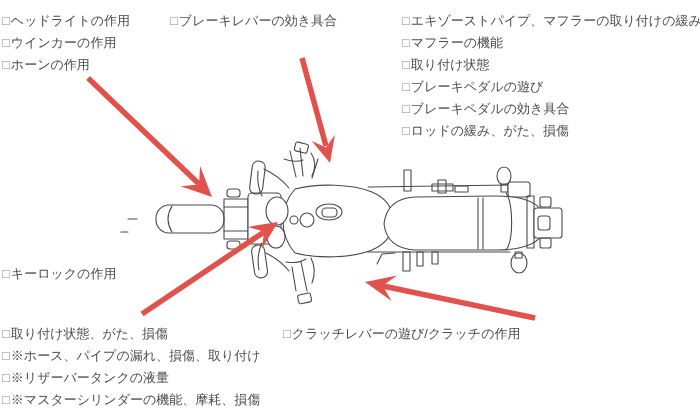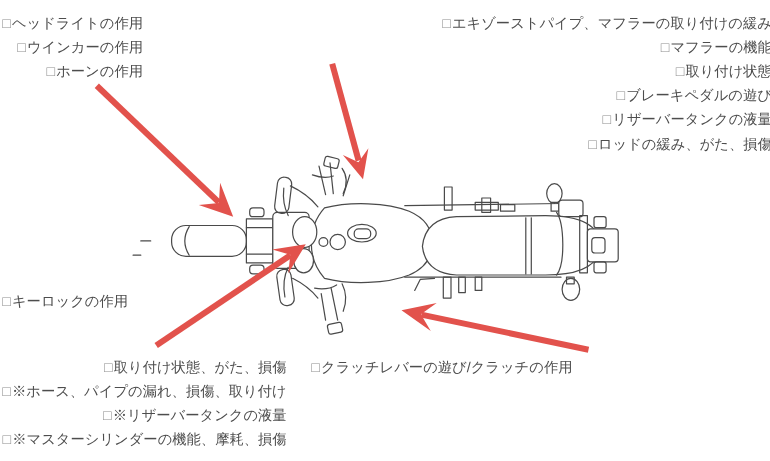--- a/index.html
+++ b/index.html
@@ -6,21 +6,20 @@
     --background:#ffffff; --text:#4d4d4d; --checkbox:#8f8f8f;
     --line-art:#4a4a4a; --arrow-red:#e2524c;
   }
   html,body{margin:0;padding:0;}
   body{background:#fff;}
   .canvas{
     position:relative; width:700px; height:419px;
     background:var(--background);
     font-family:"Liberation Sans", sans-serif;
     overflow:hidden;
-    text-align:right;
   }
   .diagram-svg{position:absolute; left:0; top:0;}
   .bike{stroke:var(--line-art); fill:none; stroke-width:1.1;
         stroke-linejoin:round; stroke-linecap:round;}
   .arrows .shaft{stroke:var(--arrow-red); stroke-width:5.5; fill:none;}
   .arrows .head{fill:var(--arrow-red); stroke:none;}
   .label-group{
     position:absolute; color:var(--text);
     font-size:13px; line-height:22px; white-space:nowrap;
   }
@@ -154,28 +153,29 @@
     </g>
   </svg>
 
   <div class="label-group" style="left:2px;top:10px">
     <div class="line"><span class="cb">□</span><span class="txt">ヘッドライトの作用</span></div>
     <div class="line"><span class="cb">□</span><span class="txt">ウインカーの作用</span></div>
     <div class="line"><span class="cb">□</span><span class="txt">ホーンの作用</span></div>
   </div>
 
   <div class="label-group" style="left:170px;top:10px">
+    <div class="line"><span class="cb">□</span><span class="txt">ブレーキレバーの効き具合</span></div>
   </div>
 
   <div class="label-group" style="left:402px;top:10px">
     <div class="line"><span class="cb">□</span><span class="txt">エキゾーストパイプ、マフラーの取り付けの緩み</span></div>
     <div class="line"><span class="cb">□</span><span class="txt">マフラーの機能</span></div>
     <div class="line"><span class="cb">□</span><span class="txt">取り付け状態</span></div>
     <div class="line"><span class="cb">□</span><span class="txt">ブレーキペダルの遊び</span></div>
-    <div class="line"><span class="cb">□</span><span class="txt">リザーバータンクの液量</span></div>
+    <div class="line"><span class="cb">□</span><span class="txt">ブレーキペダルの効き具合</span></div>
     <div class="line"><span class="cb">□</span><span class="txt">ロッドの緩み、がた、損傷</span></div>
   </div>
 
   <div class="label-group" style="left:2px;top:263px">
     <div class="line"><span class="cb">□</span><span class="txt">キーロックの作用</span></div>
   </div>
 
   <div class="label-group" style="left:2px;top:323px">
     <div class="line"><span class="cb">□</span><span class="txt">取り付け状態、がた、損傷</span></div>
     <div class="line"><span class="cb">□</span><span class="txt">※ホース、パイプの漏れ、損傷、取り付け</span></div>

